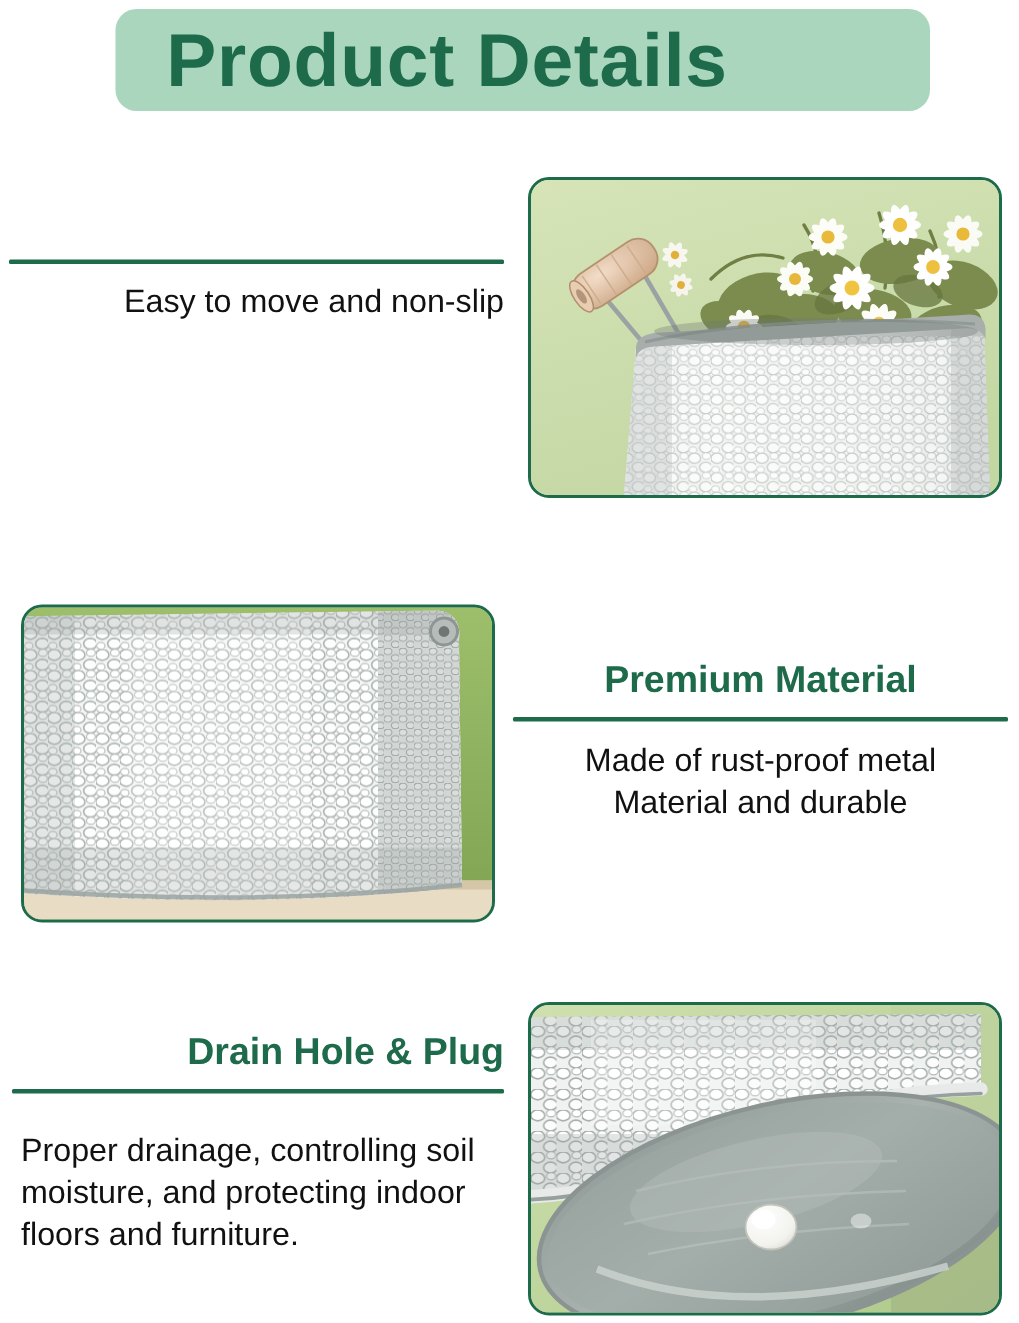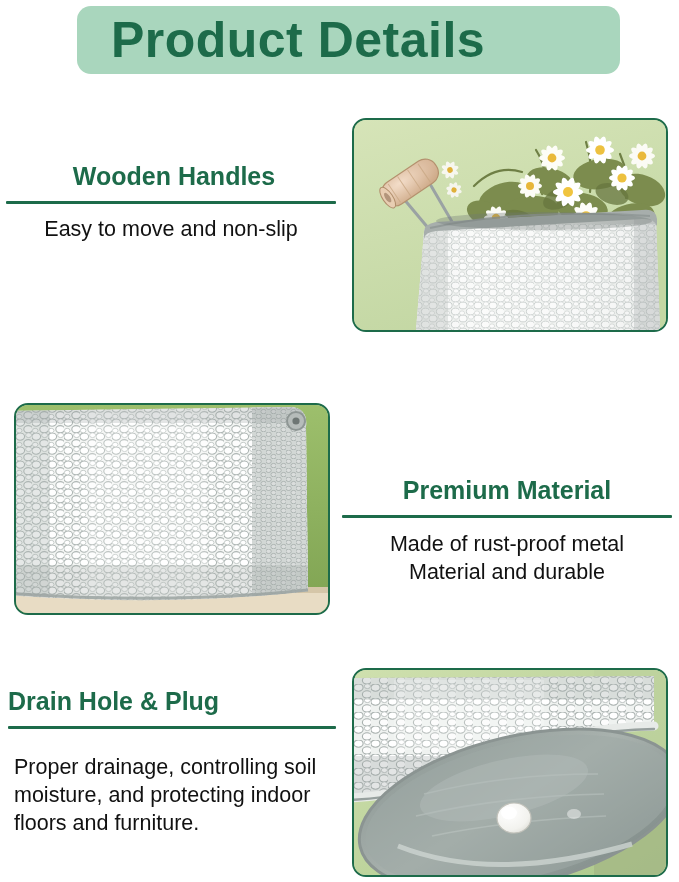--- a/index.html
+++ b/index.html
@@ -61,31 +61,31 @@
     font-size: 21.5px;
     color: #111111;
     line-height: 1.32;
   }
   .sec-body div { white-space: nowrap; }
 
   
   #block-1 { left: 6px; top: 163px; width: 330px; }
   #block-1 .sec-heading { text-align: center; padding-left: 6px; }
   #block-1 .sec-rule   { margin-top: 10px; width: 330px; }
-  #block-1 .sec-body   { margin-top: 11px; text-align: center; }
-
-  
-  #block-2 { left: 342px; top: 440px; width: 330px; margin-top: 37px; }
+  #block-1 .sec-body   { margin-top: 11px; text-align: right; }
+
+  
+  #block-2 { left: 342px; top: 440px; width: 330px; }
   #block-2 .sec-heading { text-align: center; }
   #block-2 .sec-rule   { margin-top: 10px; width: 330px; }
   #block-2 .sec-body   { margin-top: 12px; text-align: center; }
 
   
   #block-3 { left: 8px; top: 688px; width: 328px; }
-  #block-3 .sec-heading { text-align: left; }
+  #block-3 .sec-heading { text-align: right; }
   #block-3 .sec-rule   { margin-top: 10px; width: 328px; }
   #block-3 .sec-body   { margin-top: 24px; text-align: left; padding-left: 6px; }
 
   
   .photo {
     position: absolute;
     border: 2px solid #1d6b4a;
     border-radius: 14px;
     overflow: hidden;
     background: #cfe0b4;
@@ -95,21 +95,20 @@
   #photo-3 { left: 352px; top: 668px; width: 312px; height: 205px; }
   .photo svg { display: block; width: 100%; height: 100%; }
 </style>
 </head>
 <body>
 
 <div class="title-banner"></div>
 <div class="title-text">Product Details</div>
 
 <div class="text-block" id="block-1">
-  <div class="sec-heading">Wooden Handles</div>
   <div class="sec-rule"></div>
   <div class="sec-body">
     <div>Easy to move and non-slip</div>
   </div>
 </div>
 
 <div class="photo" id="photo-1">
   <svg viewBox="0 0 312 210" preserveAspectRatio="xMidYMid slice" aria-hidden="true">
     <defs>
       <linearGradient id="bg1" x1="0" y1="0" x2="0.4" y2="1">

